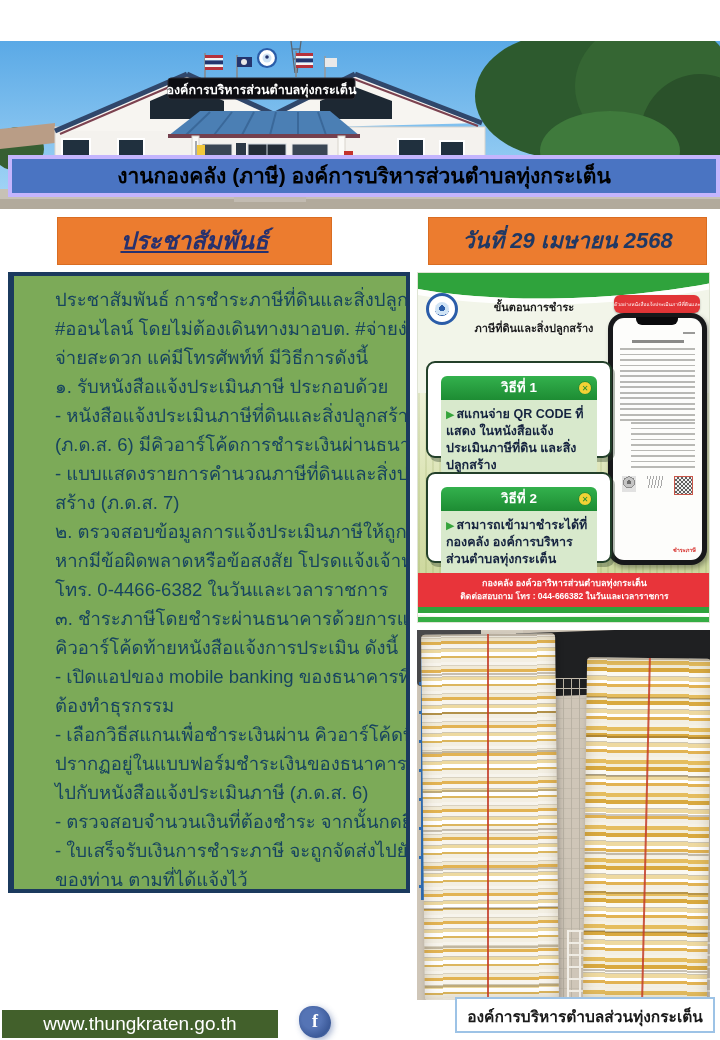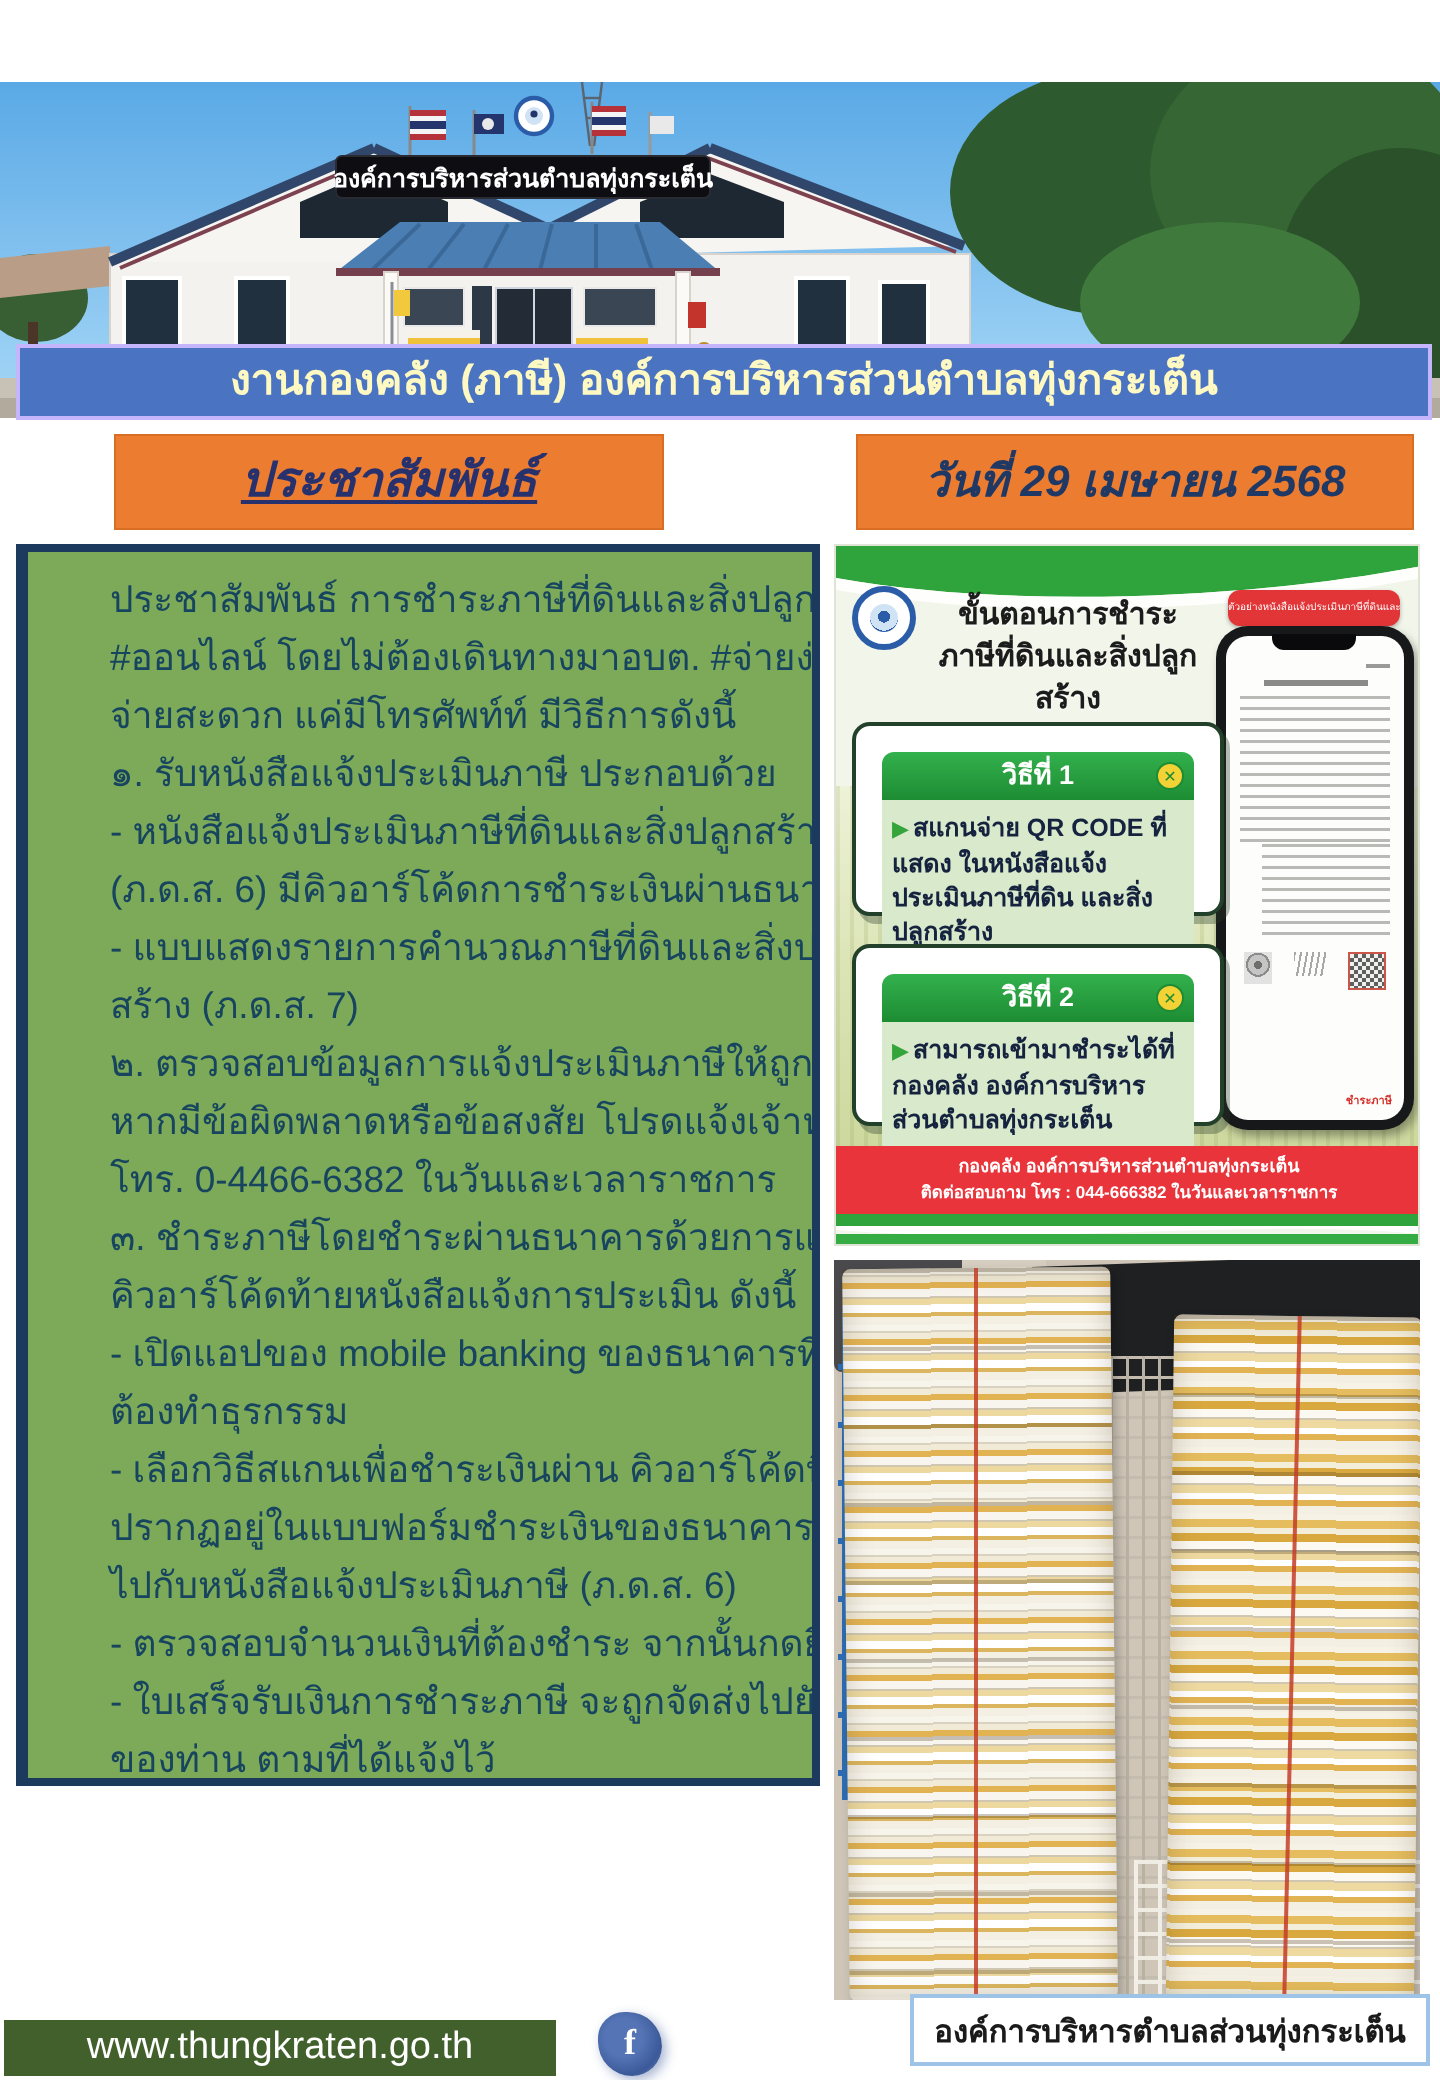--- a/index.html
+++ b/index.html
@@ -4,22 +4,22 @@
 <style>
   html,body{margin:0;padding:0;background:#fff;}
   #canvas{position:relative;width:720px;height:1040px;background:#fff;overflow:hidden;
           font-family:"Liberation Sans","DejaVu Sans",sans-serif;}
   .abs{position:absolute;}
 
   
   #photo{left:0;top:0;width:720px;height:168px;overflow:hidden;margin-top:41px;}
 
   
-  #banner{left:8px;top:172px;width:704px;height:34px;background:#4a74c2;border:2px solid #c4b5fd;
-          color:#fef9c3;font-size:21px;font-weight:bold;text-align:center;line-height:33px;}
+  #banner{left:8px;top:155px;width:704px;height:34px;background:#4a74c2;border:4px solid #c4b5fd;
+          color:#000000;font-size:21px;font-weight:bold;text-align:center;line-height:33px;}
 
   
   .badge{background:#ec7c2f;border:1px solid #d96d22;text-align:center;color:#27316e;}
   #pr-badge{left:57px;top:217px;width:273px;height:46px;font-size:24px;font-weight:bold;
             font-style:italic;line-height:46px;}
   #pr-badge span{text-decoration:underline;text-align:center;}
   #date-badge{left:428px;top:217px;width:277px;height:46px;font-size:22px;font-weight:bold;
               font-style:italic;line-height:46px;color:#1f3864;}
 
   
@@ -33,21 +33,21 @@
   #poster .field{position:absolute;left:0;top:120px;width:293px;height:183px;
        background:linear-gradient(180deg,#eef2d8 0%,#dde5b8 45%,#cdd89e 100%);}
   #poster .field:after{content:"";position:absolute;inset:0;
        background:repeating-linear-gradient(90deg,rgba(120,140,60,.14) 0 2px,transparent 2px 7px);}
   #poster svg{position:absolute;left:0;top:0;}
   .logo{position:absolute;left:8px;top:20px;width:26px;height:26px;border-radius:50%;
         background:#fff;border:3px solid #2a5ca8;box-sizing:content-box;}
   .logo i{position:absolute;left:6px;top:6px;width:14px;height:14px;border-radius:50%;
         background:radial-gradient(circle at 50% 45%,#2a5ca8 0 3px,#cfe3f5 3px 7px,#2a5ca8 7px);}
   .p-title{position:absolute;left:40px;top:24px;width:152px;text-align:center;color:#1c1c1c;
-        font-weight:bold;font-size:15px;line-height:21px;text-shadow:0 1px 0 rgba(255,255,255,.6);}
+        font-weight:bold;font-size:11px;line-height:21px;text-shadow:0 1px 0 rgba(255,255,255,.6);}
   .red-tab{position:absolute;left:196px;top:22px;width:86px;height:18px;background:#e23537;
         border-radius:6px;color:#fff;font-size:5px;line-height:18px;text-align:center;
         white-space:nowrap;overflow:hidden;box-shadow:0 1px 2px rgba(0,0,0,.3);}
   .phone{position:absolute;left:190px;top:40px;width:99px;height:252px;background:#17181a;
         border-radius:16px;box-shadow:2px 3px 5px rgba(0,0,0,.35);}
   .phone .notch{position:absolute;left:28px;top:4px;width:42px;height:8px;background:#0a0a0c;
         border-radius:0 0 6px 6px;z-index:2;}
   .phone .screen{position:absolute;left:5px;top:5px;right:5px;bottom:5px;background:#fdfdfb;
         border-radius:11px;overflow:hidden;padding:14px 7px 5px 7px;box-sizing:border-box;}
   .doc-pageno{height:2px;width:12px;background:#9a9a98;margin:0 0 6px auto;}
@@ -338,21 +338,21 @@
     <div id="card2" class="card">
       <div class="card-h">
         <span>วิธีที่ 2</span>
         <span class="hdr-ic">✕</span>
       </div>
       <div class="card-b">
         <span class="play">▶</span><span>สามารถเข้ามาชำระได้ที่กองคลัง องค์การบริหารส่วนตำบลทุ่งกระเต็น</span>
       </div>
     </div>
     <div class="red-strip">
-      <div class="l1">กองคลัง  องค์การบริหารส่วนตำบลทุ่งกระเต็น</div>
+      <div class="l1">กองคลัง  องค์วอาริหารส่วนตำบลทุ่งกระเต็น</div>
       <div class="l2">ติดต่อสอบถาม  โทร : 044-666382  ในวันและเวลาราชการ</div>
     </div>
   </div>
 
   <div id="docs" class="abs">
     <div class="wallgap"></div>
     <div class="chairL"></div>
     <div class="maroon"></div>
     <div class="chairR"></div>
     <div class="rackblue"></div>

